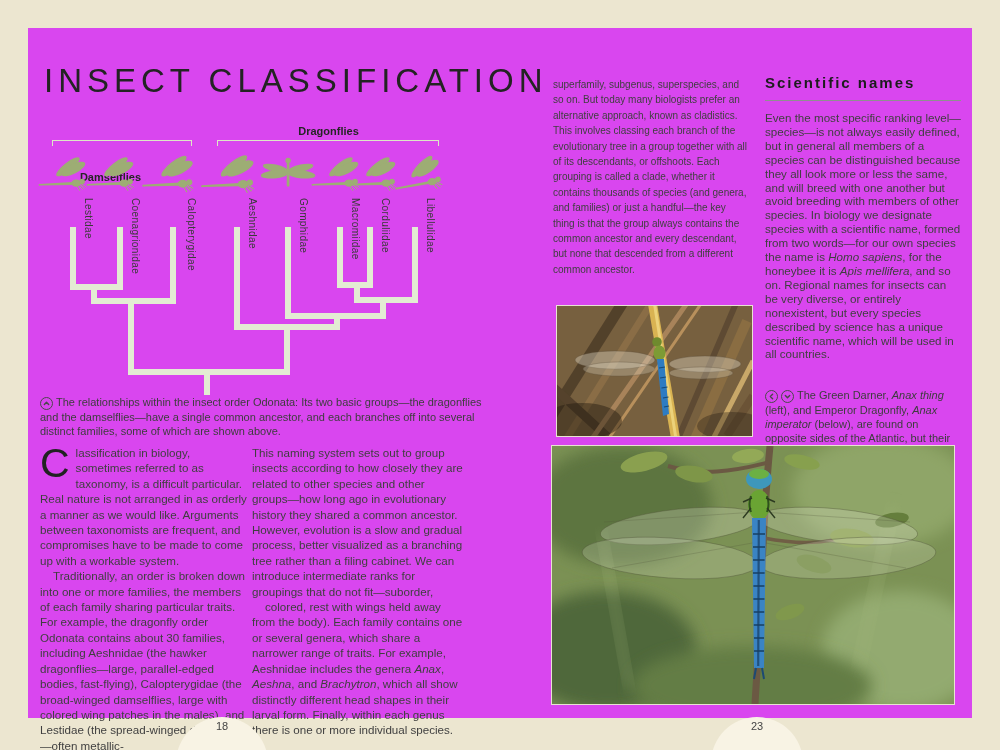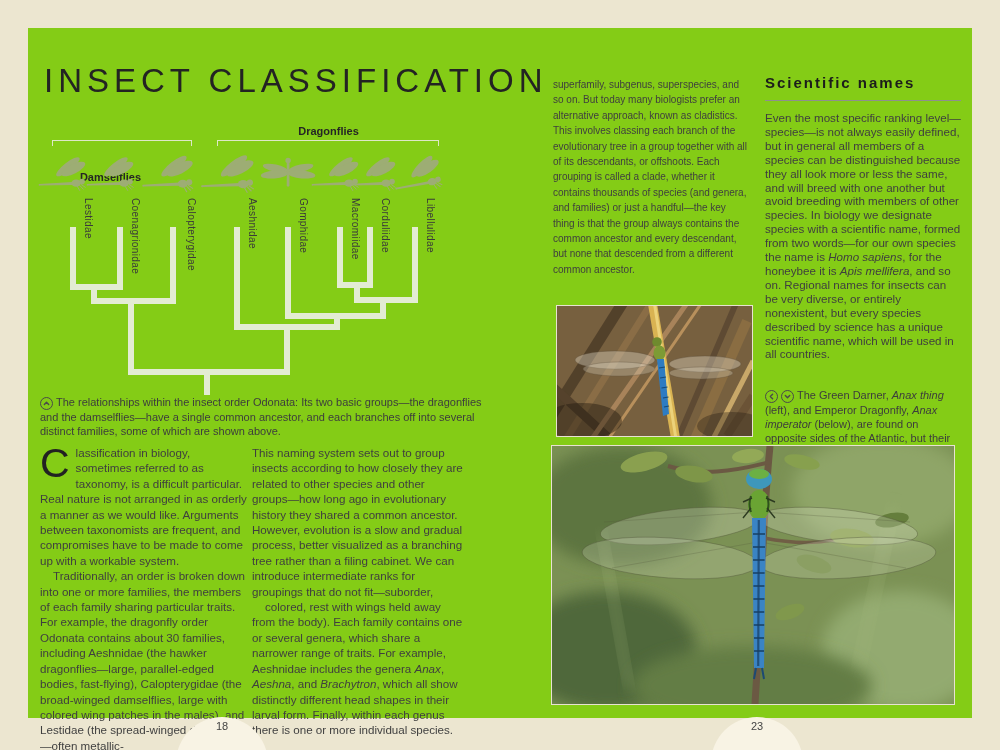--- a/index.html
+++ b/index.html
@@ -3,21 +3,21 @@
 <meta charset="utf-8">
 <style>
   html,body{margin:0;padding:0;}
   body{
     width:1000px;height:750px;position:relative;overflow:hidden;
     background:#ece6d0;
     font-family:"Liberation Sans", sans-serif;
   }
   .spread{
     position:absolute;left:28px;top:28px;width:944px;height:690px;
-    background:#84cc16;
+    background:#d946ef;
   }
   
   .title{
     position:absolute;left:16px;top:12px;
     font-size:33px;font-weight:300;letter-spacing:5px;color:#232323;
     white-space:nowrap;
   }
   .intro{
     position:absolute;left:14px;top:52px;width:430px;
     font-family:"Liberation Serif", serif;font-style:italic;

